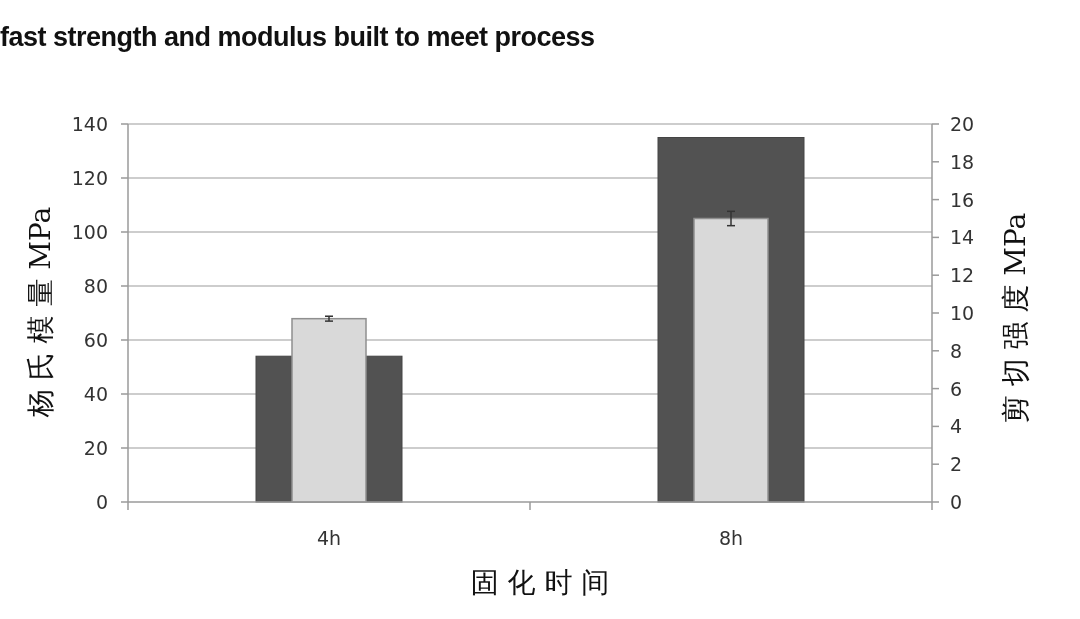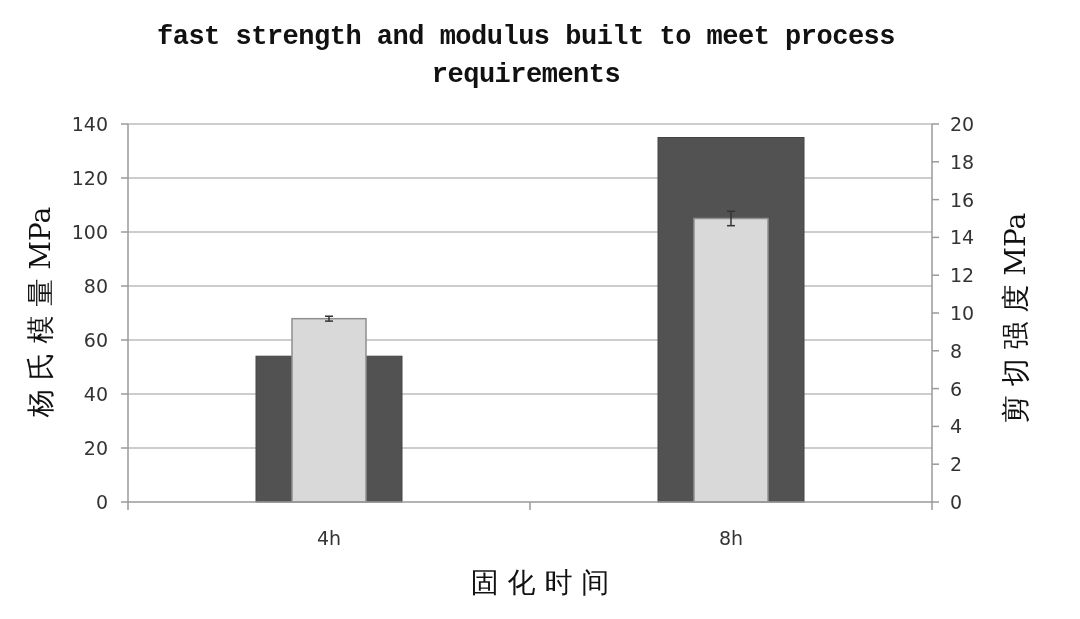--- a/index.html
+++ b/index.html
@@ -1,31 +1,30 @@
 <!DOCTYPE html>
 <html><head>
 <meta charset="utf-8">
 <style>
   html, body { margin: 0; padding: 0; background: #ffffff; }
   body { width: 1080px; height: 619px; position: relative; overflow: hidden;
          font-family: "Liberation Sans", "DejaVu Sans", sans-serif; color: #222; }
-  .title { position: absolute; left: 0; top: 18px; width: 1052px; text-align: center;
-           font-family: Liberation Mono, monospace; font-weight: bold; font-size: 27px;
+  .title { position: absolute; left: 0; top: 18px; width: 1052px; text-align: left;
+           font-family: Liberation Sans, sans-serif; font-weight: bold; font-size: 27px;
            line-height: 38px; color: #111; letter-spacing: -0.5px; }
   svg { position: absolute; left: 0; top: 0; }
   .tick-label { font-family: "DejaVu Sans", sans-serif; font-size: 19px; fill: #333; }
   .axis-title-cn { font-family: "DejaVu Serif", serif; font-size: 28px; fill: #111; }
   .xcat { font-family: "DejaVu Sans", sans-serif; font-size: 19px; fill: #333; }
 </style>
 </head>
 <body>
 
 <div class="title">
   <div>fast strength and modulus built to meet process</div>
-  <div>requirements</div>
 </div>
 
 <svg id="chart" width="1080" height="619" xmlns="http://www.w3.org/2000/svg">
   <g id="grid">
       <line x1="128" x2="932" y1="448" y2="448" stroke="#bdbdbd" stroke-width="1.5"></line>
       <line x1="128" x2="932" y1="394" y2="394" stroke="#bdbdbd" stroke-width="1.5"></line>
       <line x1="128" x2="932" y1="340" y2="340" stroke="#bdbdbd" stroke-width="1.5"></line>
       <line x1="128" x2="932" y1="286" y2="286" stroke="#bdbdbd" stroke-width="1.5"></line>
       <line x1="128" x2="932" y1="232" y2="232" stroke="#bdbdbd" stroke-width="1.5"></line>
       <line x1="128" x2="932" y1="178" y2="178" stroke="#bdbdbd" stroke-width="1.5"></line>

